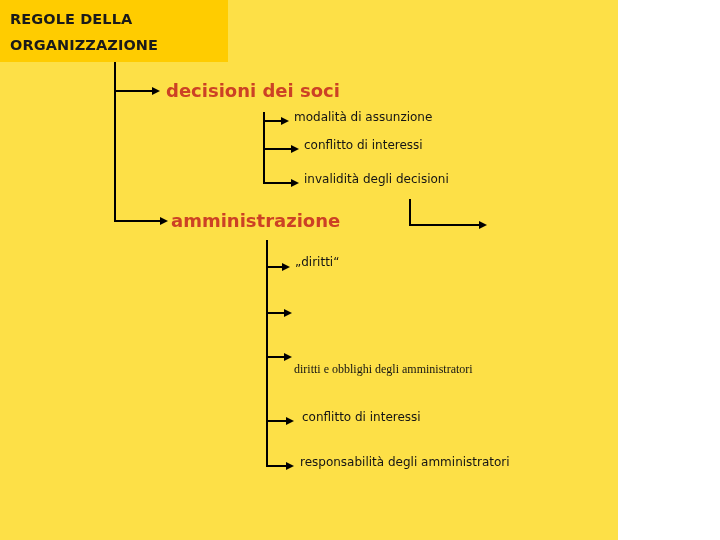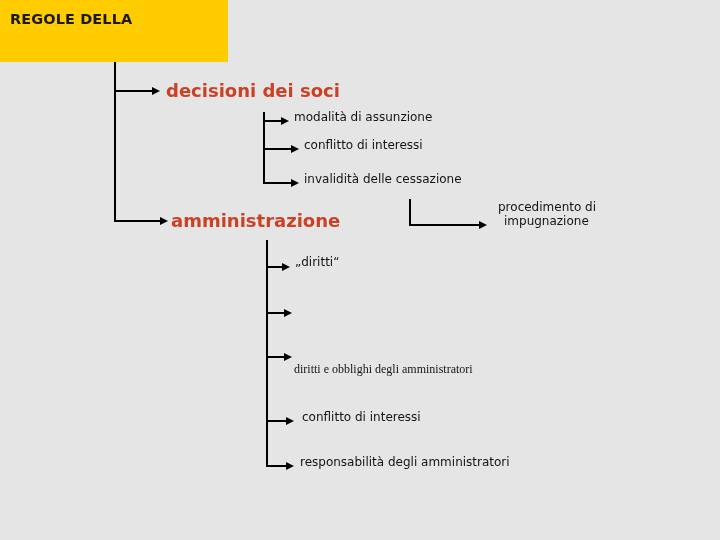--- a/index.html
+++ b/index.html
@@ -2,23 +2,23 @@
 <html><head>
 <meta charset="utf-8">
 <style>
   html, body {
     margin: 0;
     padding: 0;
     background: #ffffff;
   }
   #slide {
     position: relative;
-    width: 720px;
+    width: 618px;
     height: 540px;
-    background: #e5e5e5;
+    background: #fde047;
     overflow: hidden;
     font-family: "DejaVu Sans", "Liberation Sans", sans-serif;
   }
 
   
   .title-box {
     position: absolute;
     left: 0;
     top: 0;
     width: 228px;
@@ -79,20 +79,21 @@
     border-left: 8px solid #000000;
   }
 </style>
 </head>
 <body>
 
 <div id="slide">
 
   <div class="title-box">
     <div class="title-line title-line-1">REGOLE DELLA</div>
+    <div class="title-line title-line-2">ORGANIZZAZIONE</div>
   </div>
 
   <div class="vline" style="left:114px; top:62px; height:158px;"></div>
 
   <div class="hline" style="left:114px; top:90px; width:40px;"></div>
   <div class="arrowhead" style="left:152px; top:86.5px;"></div>
 
   <div class="hline" style="left:114px; top:220px; width:48px;"></div>
   <div class="arrowhead" style="left:160px; top:216.5px;"></div>
 
@@ -103,29 +104,25 @@
   <div class="hline" style="left:263px; top:120px; width:20px;"></div>
   <div class="arrowhead" style="left:281px; top:116.5px;"></div>
   <div class="node leaf" style="left:294px; top:111px;">modalità di assunzione</div>
 
   <div class="hline" style="left:263px; top:148px; width:30px;"></div>
   <div class="arrowhead" style="left:291px; top:144.5px;"></div>
   <div class="node leaf" style="left:304px; top:139px;">conflitto di interessi</div>
 
   <div class="hline" style="left:263px; top:182px; width:30px;"></div>
   <div class="arrowhead" style="left:291px; top:178.5px;"></div>
-  <div class="node leaf" style="left:304px; top:173px;">invalidità delle cessazione</div>
+  <div class="node leaf" style="left:304px; top:173px;">invalidità degli decisioni</div>
 
   <div class="vline" style="left:409px; top:199px; height:26px;"></div>
   <div class="hline" style="left:409px; top:224px; width:72px;"></div>
   <div class="arrowhead" style="left:479px; top:220.5px;"></div>
-  <div class="node leaf two-line" style="left:498px; top:201px; width:160px;">
-    <div>procedimento di</div>
-    <div style="padding-left:6px;">impugnazione</div>
-  </div>
 
   <div class="node level1" style="left:171px; top:211px;">amministrazione</div>
 
   <div class="vline" style="left:266px; top:240px; height:226px;"></div>
 
   <div class="hline" style="left:266px; top:266px; width:18px;"></div>
   <div class="arrowhead" style="left:282px; top:262.5px;"></div>
   <div class="node leaf" style="left:295px; top:256px;">„diritti“</div>
 
   <div class="hline" style="left:266px; top:312px; width:20px;"></div>

